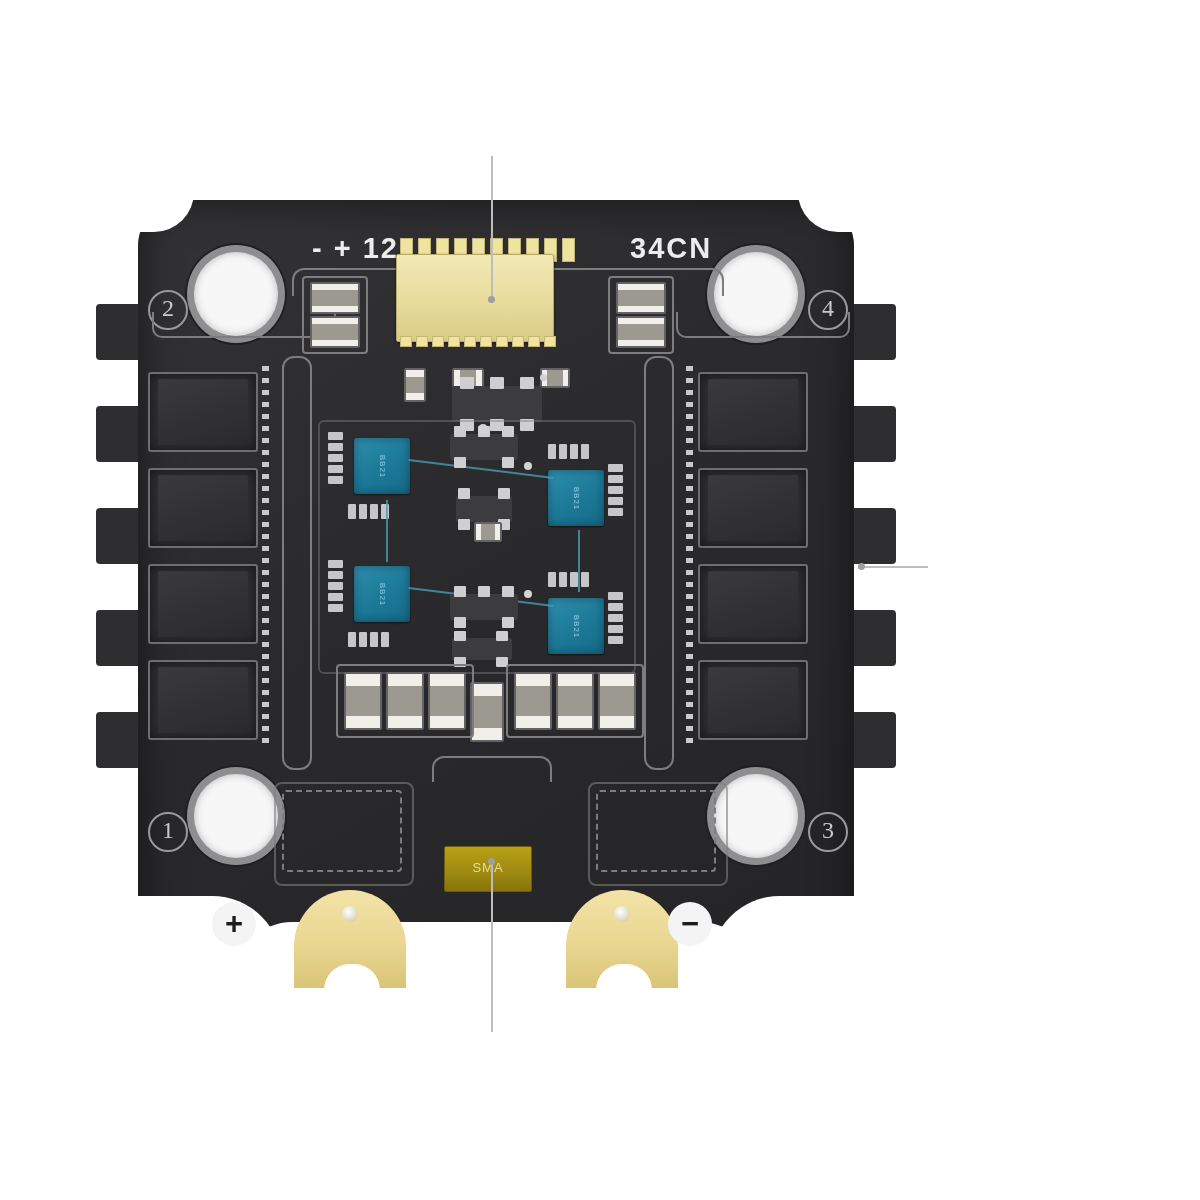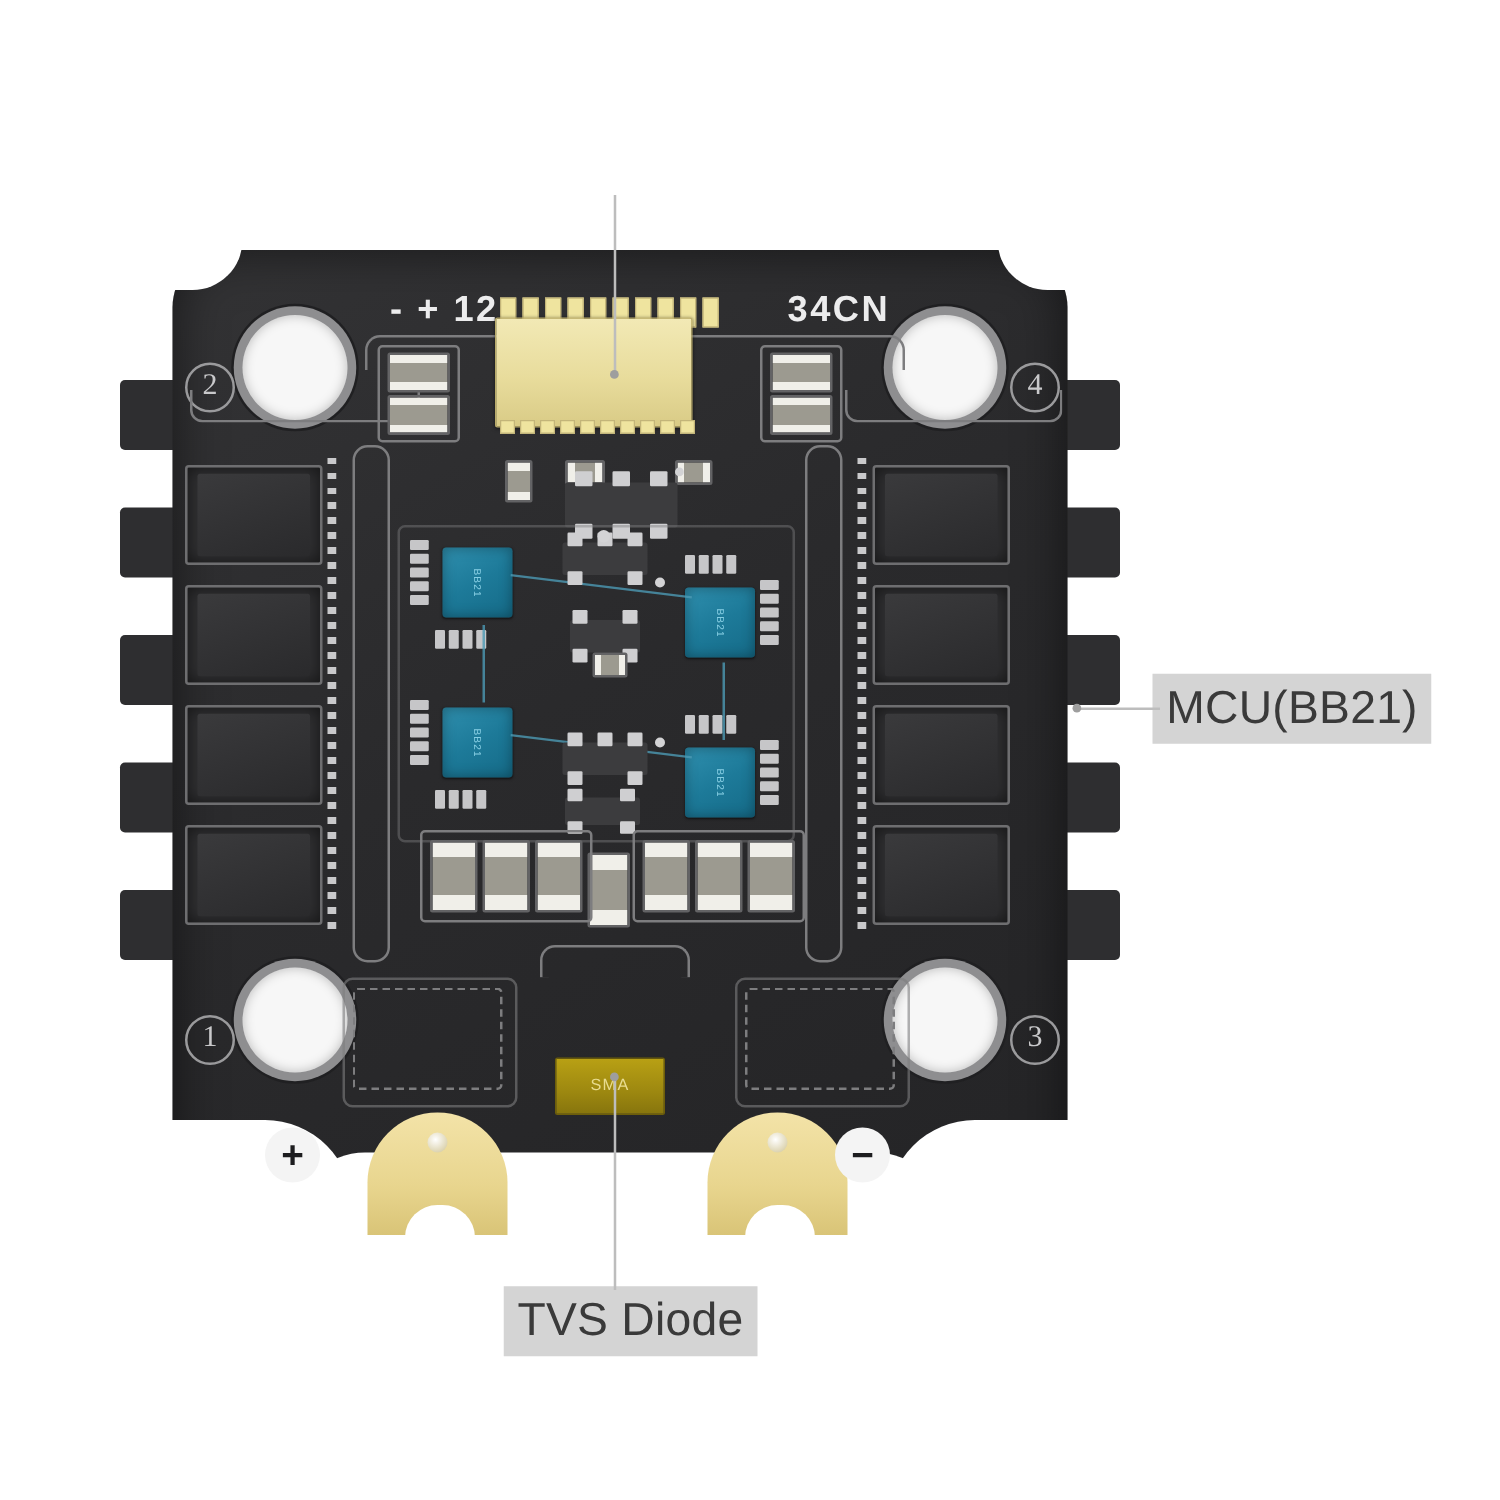--- a/index.html
+++ b/index.html
@@ -391,21 +391,19 @@
     <div class="notch" style="left:500px;top:768px;width:56px;height:40px;background:#fff;border-radius:26px 26px 0 0;"></div>
 
     <div class="pmark" style="left:116px;top:706px;">+</div>
     <div class="pmark" style="left:572px;top:706px;">−</div>
 
   </div>
 
   <div class="leader v" style="left:491px;top:156px;height:146px;"></div>
   <div class="leader-dot" style="left:488px;top:296px;"></div>
 
-  <div class="callout" style="left:922px;top:539px;">MCU(BB21)</div>
   <div class="leader h" style="left:862px;top:566px;width:66px;"></div>
   <div class="leader-dot" style="left:858px;top:563px;"></div>
 
-  <div class="callout" style="left:403px;top:1029px;">TVS Diode</div>
   <div class="leader v" style="left:491px;top:862px;height:170px;"></div>
   <div class="leader-dot" style="left:488px;top:858px;"></div>
 
 </div>
 
 </body></html>

